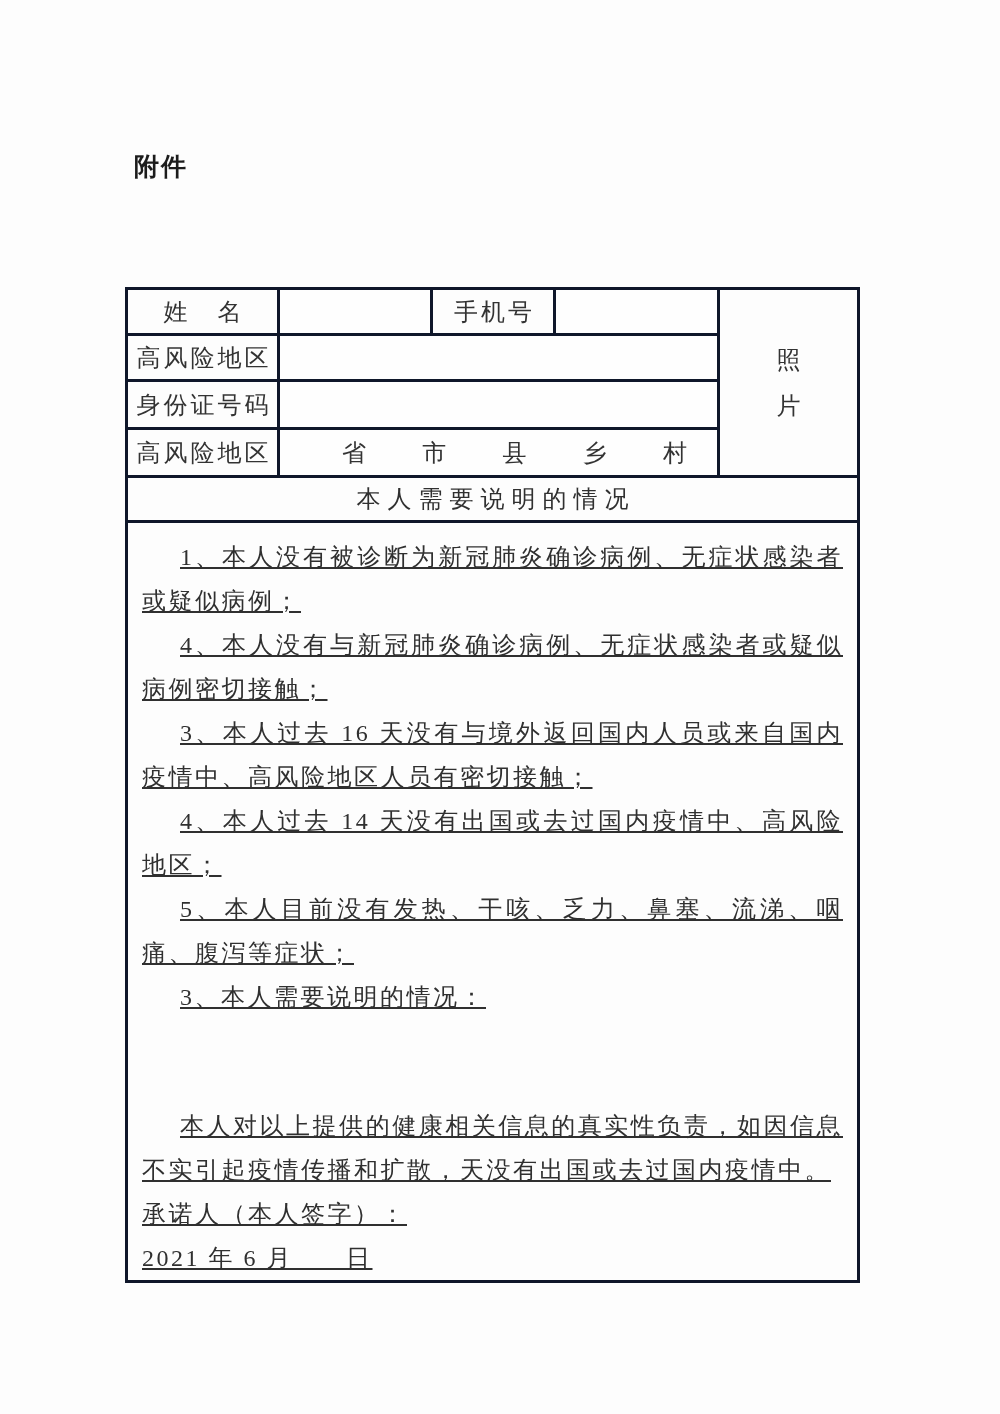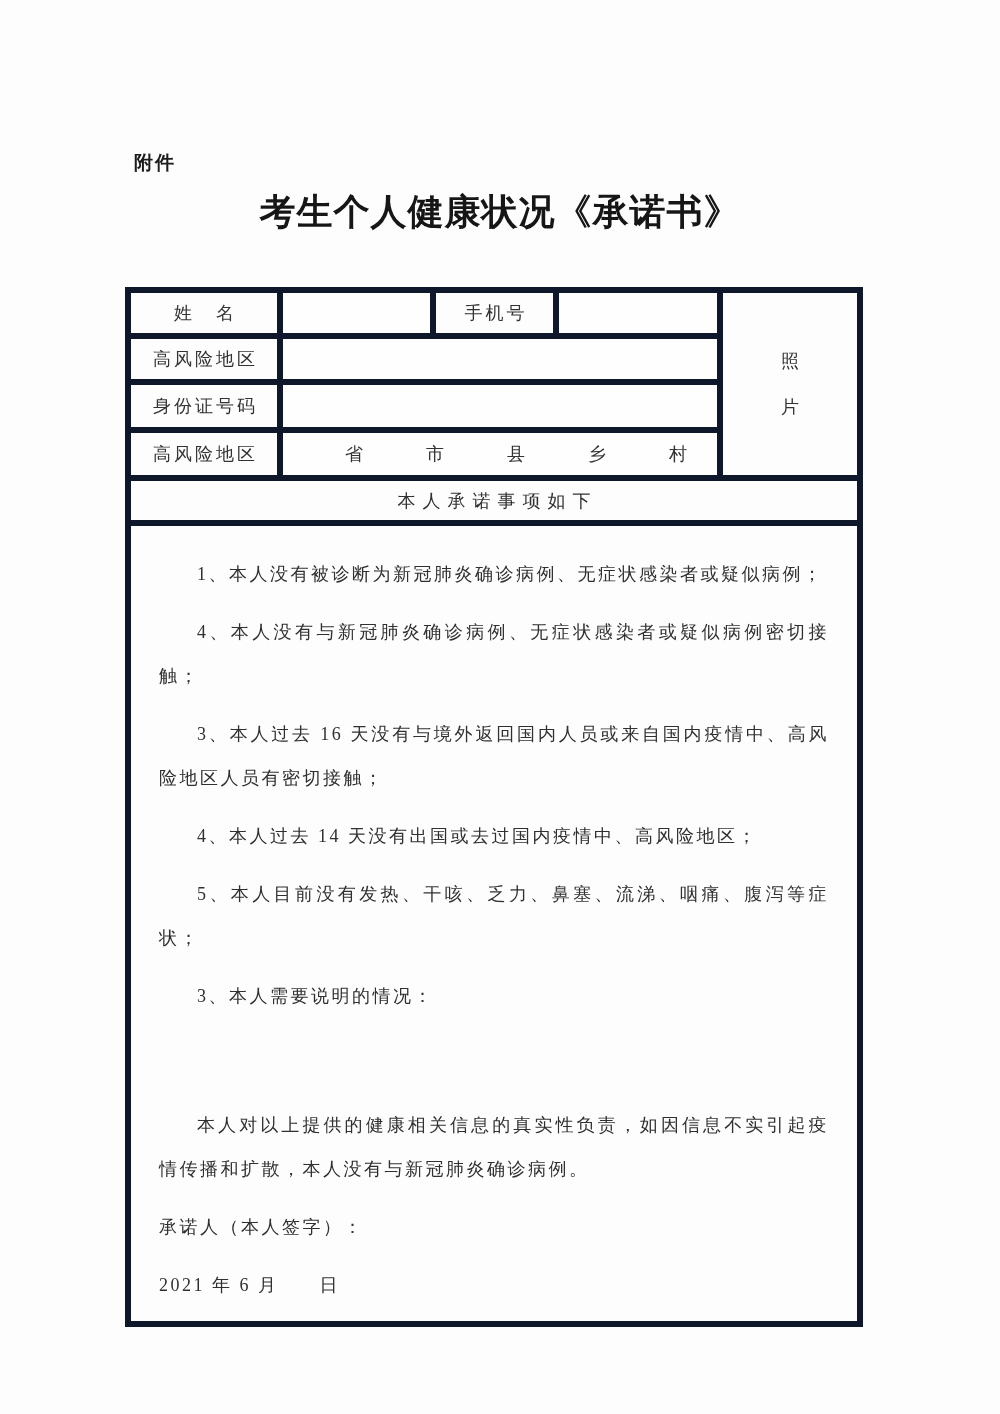--- a/index.html
+++ b/index.html
@@ -17,21 +17,21 @@
   .page {
     position: absolute;
     inset: 0;
     background: #fdfdfd;
   }
   .attachment {
     position: absolute;
     left: 134px;
     top: 150px;
     font-family: "Liberation Sans", "DejaVu Sans", sans-serif;
-    font-size: 19px;
+    font-size: 25px;
     font-weight: 700;
     color: #1c1c1c;
     letter-spacing: 2px;
   }
   .title {
     position: absolute;
     left: 0;
     top: 188px;
     width: 100%;
     margin: 0;
@@ -44,23 +44,23 @@
   }
   table.form-table {
     position: absolute;
     left: 125px;
     top: 287px;
     width: 732px;
     border-collapse: collapse;
     table-layout: fixed;
   }
   .form-table td {
-    border: 6px solid #0f172a;
+    border: 3px solid #0f172a;
     padding: 0;
-    font-size: 18px;
+    font-size: 24px;
     color: #333333;
     vertical-align: middle;
   }
   td.label-cell {
     text-align: center;
     letter-spacing: 3px;
     text-indent: 3px; 
   }
   td.value-cell {
     background: #fefefe;
@@ -88,43 +88,43 @@
   }
   td.content-cell {
     vertical-align: top;
     padding: 12px 14px 0 14px;
     line-height: 44px;
     letter-spacing: 2.5px;
     text-align: justify;
     color: #303030;
   }
   .content-cell p {
-    margin: 14px;
+    margin: 0;
     text-indent: 38px;
+    text-decoration: underline;
   }
   .content-cell p.declaration {
     margin-top: 85px;
   }
   .content-cell p.signature {
     text-indent: 0;
   }
   .content-cell p.date {
     text-indent: 0;
     text-align: left;
     padding-right: 54px;
   }
 </style>
 </head>
 <body>
 
 <div class="page">
 
   <div class="attachment">附件</div>
 
-  <h1 class="title">考生个人健康状况《承诺书》</h1>
 
   <table class="form-table">
     <colgroup>
       <col style="width:152px">
       <col style="width:153px">
       <col style="width:123px">
       <col style="width:164px">
       <col style="width:140px">
     </colgroup>
     <tbody>
@@ -154,31 +154,31 @@
           <div class="residence-row">
             <span>省</span>
             <span>市</span>
             <span>县</span>
             <span>乡</span>
             <span>村</span>
           </div>
         </td>
       </tr>
       <tr style="height:45px">
-        <td class="section-header-cell" colspan="5">本人承诺事项如下</td>
+        <td class="section-header-cell" colspan="5">本人需要说明的情况</td>
       </tr>
       <tr style="height:743px">
         <td class="content-cell" colspan="5">
           <p>1、本人没有被诊断为新冠肺炎确诊病例、无症状感染者或疑似病例；</p>
           <p>4、本人没有与新冠肺炎确诊病例、无症状感染者或疑似病例密切接触；</p>
           <p>3、本人过去 16 天没有与境外返回国内人员或来自国内疫情中、高风险地区人员有密切接触；</p>
           <p>4、本人过去 14 天没有出国或去过国内疫情中、高风险地区；</p>
           <p>5、本人目前没有发热、干咳、乏力、鼻塞、流涕、咽痛、腹泻等症状；</p>
           <p>3、本人需要说明的情况：</p>
-          <p class="declaration">本人对以上提供的健康相关信息的真实性负责，如因信息不实引起疫情传播和扩散，本人没有与新冠肺炎确诊病例。</p>
+          <p class="declaration">本人对以上提供的健康相关信息的真实性负责，如因信息不实引起疫情传播和扩散，天没有出国或去过国内疫情中。</p>
           <p class="signature">承诺人（本人签字）：</p>
           <p class="date">2021 年 6 月　　日</p>
         </td>
       </tr>
     </tbody>
   </table>
 
 </div>
 
 </body></html>

